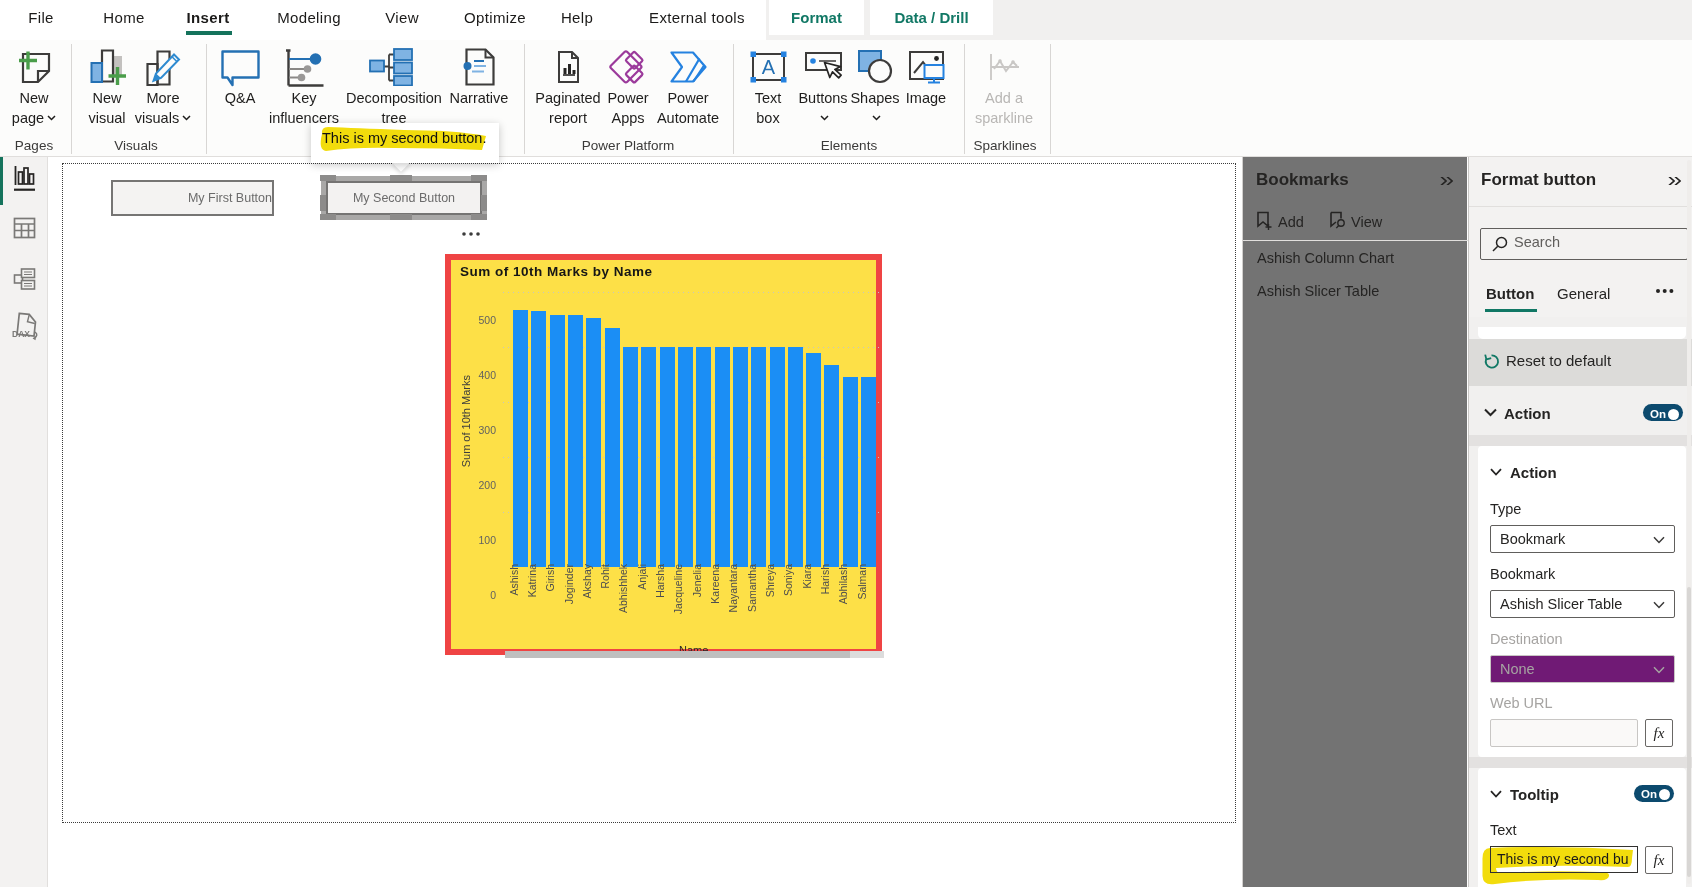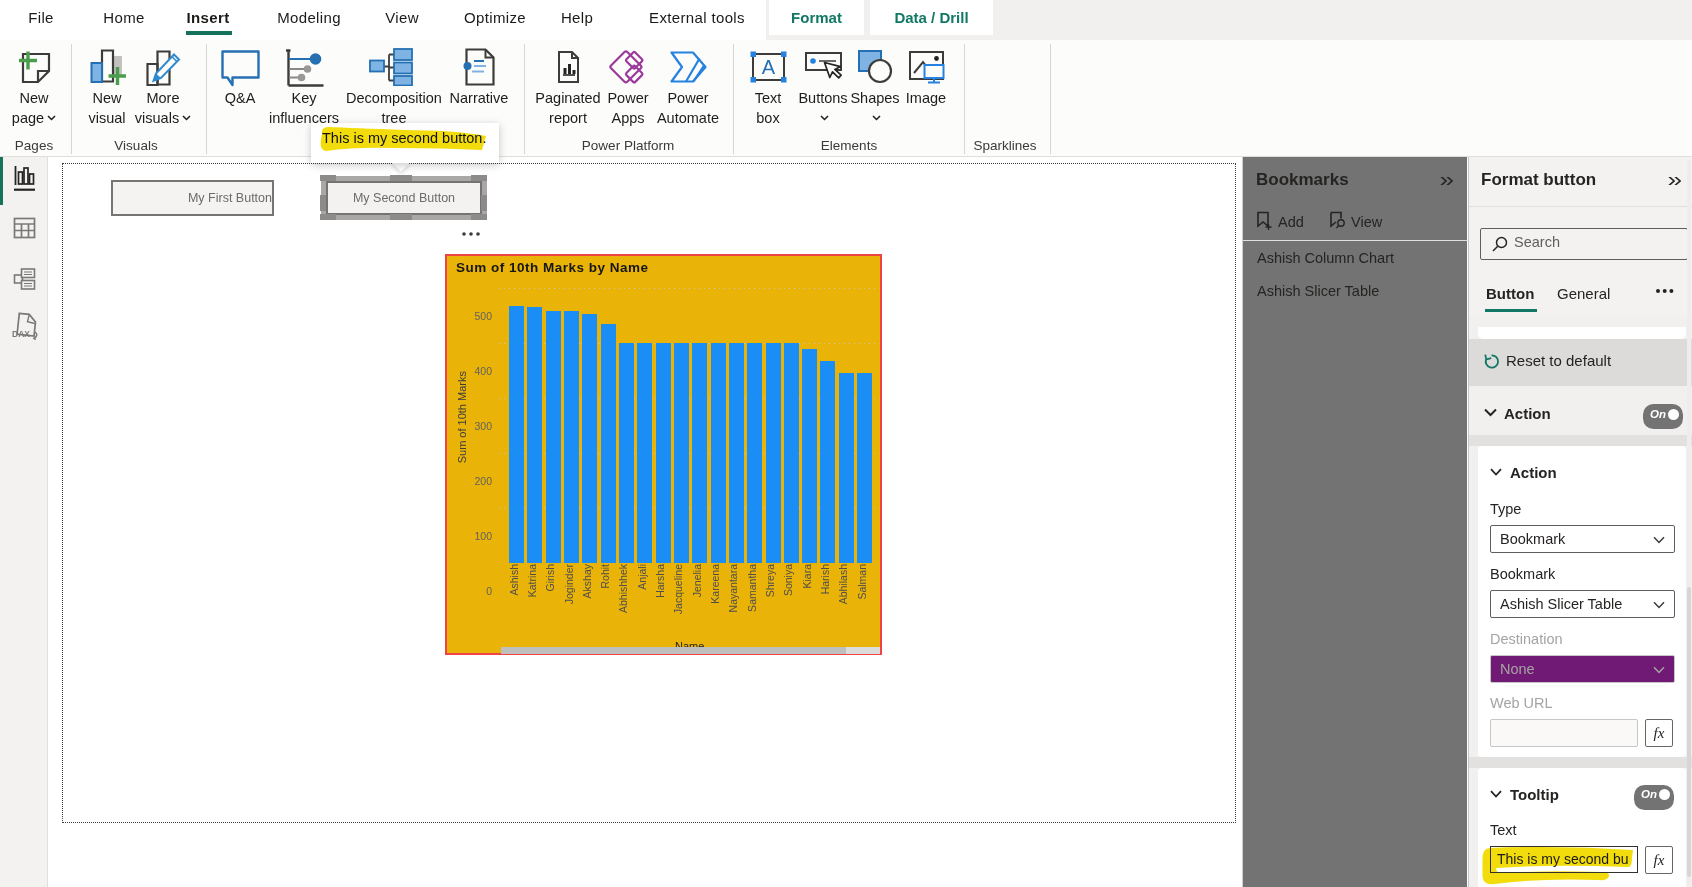--- a/index.html
+++ b/index.html
@@ -24,40 +24,40 @@
   .gray .lbl{color:#b8b6b4;}
   .ri svg.chev{display:inline-block;vertical-align:2px;margin:0 0 0 3px;}
   
   #leftnav{position:absolute;left:0;top:157px;width:48px;height:730px;background:#f3f2f1;border-right:1px solid #e1dfdd;box-sizing:border-box;}
   #navgreen{position:absolute;left:0;top:0px;width:3px;height:48px;background:#15735c;}
   .nicon{position:absolute;left:13px;}
   
   #canvas{position:absolute;left:62px;top:163px;width:1174px;height:660px;border:1px dotted #3c3c3c;box-sizing:border-box;background:#fff;}
   .pbibtn{position:absolute;box-sizing:border-box;border:2px solid #767574;background:#f4f3f2;color:#6b6b6b;font-size:12.5px;text-align:right;}
   
-  #chart{position:absolute;left:445px;top:254px;width:437px;height:401px;background:#eab308;border:2px solid #ef4444;box-sizing:border-box;}
+  #chart{position:absolute;left:445px;top:254px;width:437px;height:401px;background:#fde047;border:6px solid #ef4444;box-sizing:border-box;}
   .bar{position:absolute;background:#1b8ef5;width:15px;}
   .grid{position:absolute;left:52px;width:377px;height:1px;
         background-image:repeating-linear-gradient(to right,#c4c4c4 0 1px,transparent 1px 5px);}
   .ylab{position:absolute;width:30px;text-align:right;font-size:10.5px;color:#616161;transform:translateY(-50%);margin-top:28px;}
   .xl{position:absolute;writing-mode:vertical-rl;transform:rotate(180deg);font-size:10.5px;color:#4e4e4e;line-height:13px;top:564px;white-space:nowrap;}
   
   #bmpanel{position:absolute;left:1242px;top:157px;width:225px;height:730px;background:#737373;border-left:1px solid #d2d0ce;box-sizing:border-box;}
   #fmtpanel{position:absolute;left:1468px;top:157px;width:224px;height:730px;background:#f3f2f1;border-left:1px solid #c8c6c4;box-sizing:border-box;}
   .ptitle{font-size:17px;font-weight:700;color:#252423;}
   .dchev{font-size:21px;color:#252423;font-weight:400;transform:scaleX(1.25);}
   .card{position:absolute;left:9px;width:208px;background:#fff;border-radius:4px;}
   .flabel{position:absolute;left:21px;font-size:14.5px;color:#252423;transform:translateY(-50%);white-space:nowrap;}
   .dis{color:#a6a4a2;}
   .sel{position:absolute;left:21px;width:185px;height:28px;box-sizing:border-box;border:1px solid #605e5c;border-radius:2px;background:#fff;font-size:14.5px;color:#252423;line-height:26px;padding-left:9px;}
   .sel .sc{position:absolute;right:9px;top:10px;}
   .sel.off{border-color:#c8c6c4;background:#701a75;color:#a6a4a2;}
   .fx{position:absolute;width:28px;height:28px;box-sizing:border-box;border:1px solid #696765;border-radius:2px;background:#fff;
       font-family:"Liberation Serif",serif;font-style:italic;font-size:15px;color:#252423;text-align:center;line-height:26px;}
-  .toggle{position:absolute;width:40px;height:25px;border-radius:10.5px;background:#737373;font-style:italic;}
+  .toggle{position:absolute;width:40px;height:17px;border-radius:10.5px;background:#0c4a6e;}
   .toggle .on{position:absolute;left:7px;top:3.5px;font-size:11.5px;color:#fff;font-weight:700;}
   .toggle .knob{position:absolute;right:4px;top:4.5px;width:11px;height:11px;border-radius:50%;background:#fff;}
   .seche{position:absolute;font-size:15px;font-weight:700;color:#252423;transform:translateY(-50%);}
 </style>
 </head>
 <body>
 
 <div id="topbar">
   <div class="grayzone"></div>
   <div class="tabw" style="left:769px;width:95px;">
@@ -245,20 +245,30 @@
     <svg width="38" height="38" viewBox="0 0 38 38" fill="none">
       <rect x="3" y="4" width="33" height="27" stroke="#3d3c3b" stroke-width="2"></rect>
       <circle cx="29.5" cy="10.5" r="2.4" fill="#252423"></circle>
       <path d="M7 25 l9 -11 l7 9" stroke="#3d3c3b" stroke-width="2"></path>
       <rect x="17.5" y="17" width="19" height="13" fill="#fcfcfb" stroke="#2582e0" stroke-width="2"></rect>
       <path d="M27 30 v4 M21 34.5 h12" stroke="#2582e0" stroke-width="2"></path>
     </svg>
     <div class="lbl">Image</div>
   </div>
 
+  <div class="ri gray" style="left:954px;">
+    <svg width="38" height="38" viewBox="0 0 38 38" fill="none">
+      <path d="M6 6 v26 M6 19 h28" stroke="#c9c7c5" stroke-width="1.8"></path>
+      <path d="M9 21 l6 -8 l6 10 l7 -9 l4 4" stroke="#c9c7c5" stroke-width="2"></path>
+      <circle cx="15" cy="13" r="1.8" fill="#c9c7c5"></circle>
+      <circle cx="28" cy="14" r="1.8" fill="#c9c7c5"></circle>
+    </svg>
+    <div class="lbl">Add a</div>
+    <div class="lbl">sparkline</div>
+  </div>
 </div>
 
 <div id="leftnav">
   <div id="navgreen"></div>
   <div class="nicon" style="top:8px;">
     <svg width="23" height="26" viewBox="0 0 23 26" fill="none">
       <path d="M2.5 1 v19" stroke="#252423" stroke-width="1.8"></path>
       <rect x="5.5" y="7" width="4" height="12" stroke="#252423" stroke-width="1.7"></rect>
       <rect x="11" y="3" width="4" height="16" stroke="#252423" stroke-width="1.7"></rect>
       <rect x="16.5" y="9" width="4" height="10" stroke="#252423" stroke-width="1.7"></rect>

